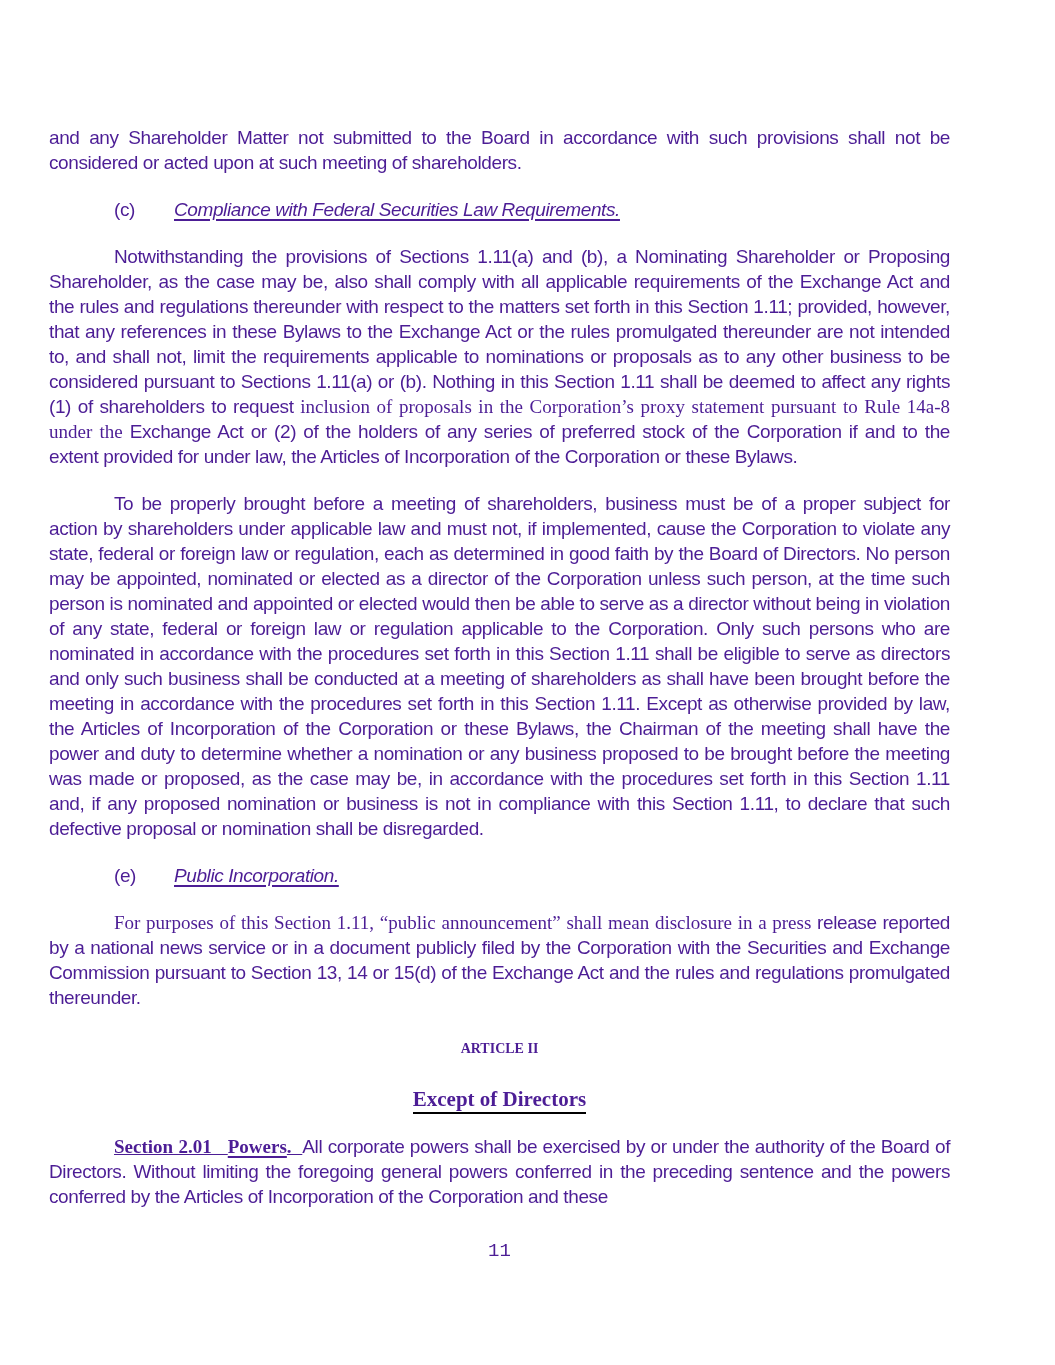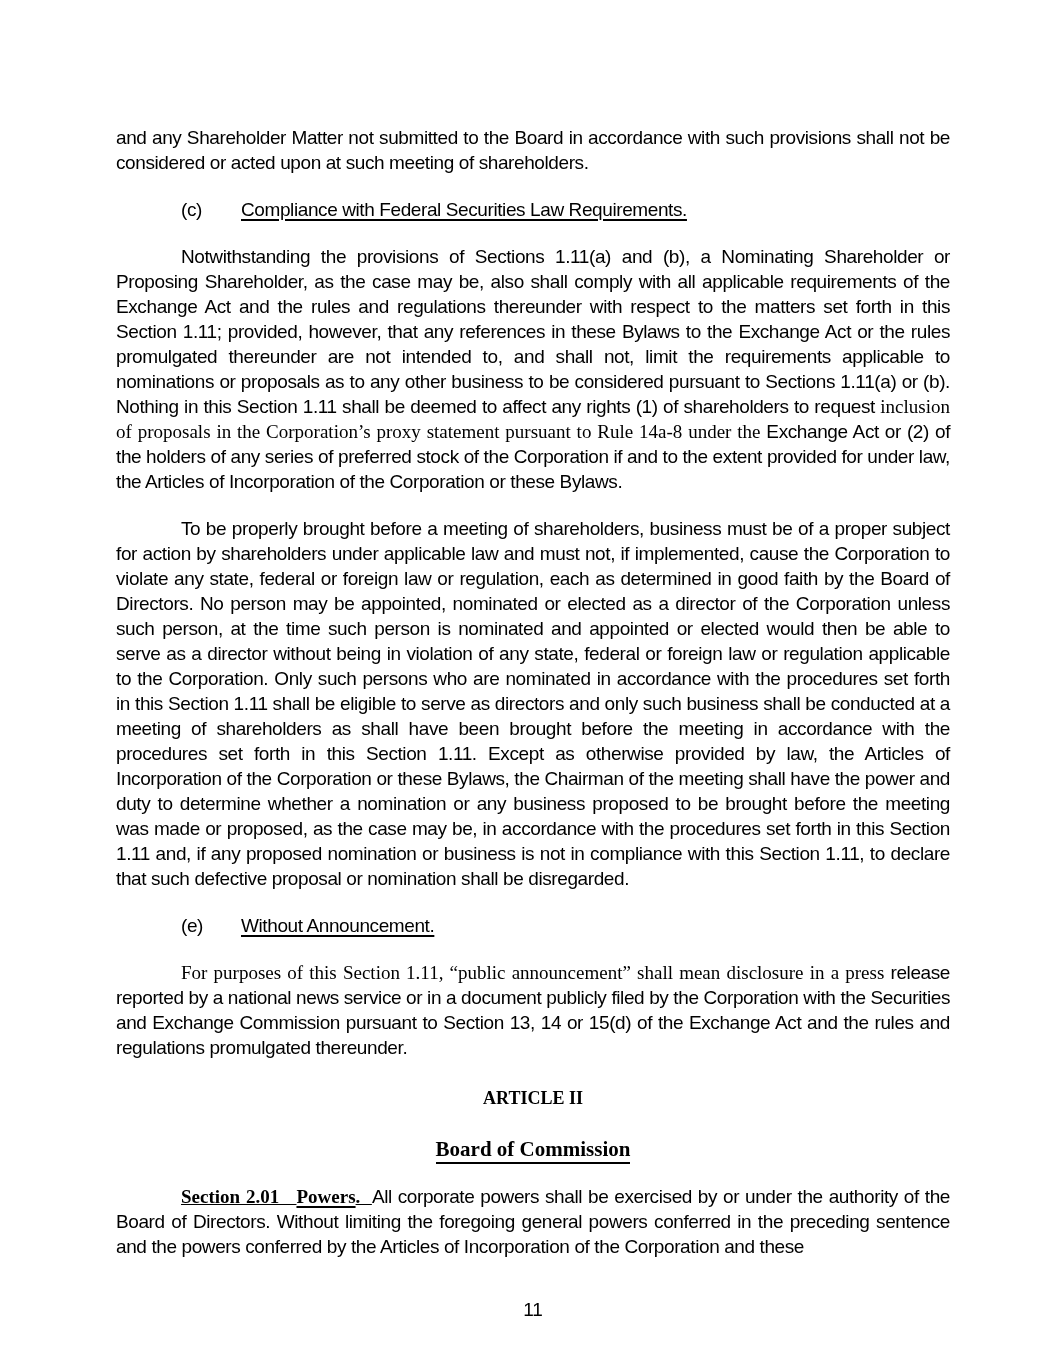--- a/index.html
+++ b/index.html
@@ -6,22 +6,22 @@
     margin: 0;
     padding: 0;
     background: #ffffff;
   }
   .page {
     position: relative;
     width: 1055px;
     height: 1365px;
     box-sizing: border-box;
     background: #ffffff;
-    color: #000000;
-    padding: 125px 105px 30px 116px;
+    color: #4c1d95;
+    padding: 125px 105px 30px 49px;
     overflow: hidden;
     font-family: "Liberation Sans", "DejaVu Sans", sans-serif;
     font-size: 19px;
     line-height: 25px;
     letter-spacing: -0.4px;
     text-align: justify;
     border-radius: 21px;
   }
   .para {
     margin: 22px 0 0 0;
@@ -38,87 +38,88 @@
     text-align: left;
   }
   .subsection-heading .label {
     display: inline-block;
     min-width: 60px;
   }
   .subsection-heading .title {
     text-decoration: underline;
     text-decoration-thickness: 1.5px;
     text-underline-offset: 3px;
+    font-style: italic;
   }
   .serif {
     font-family: "Liberation Serif", "DejaVu Serif", serif;
     letter-spacing: 0;
   }
   .bold {
     font-weight: bold;
     text-decoration: underline;
   }
   .underline {
     text-decoration: underline;
     text-decoration-thickness: 1.5px;
     text-underline-offset: 3px;
     margin-top: 24px;
   }
   .article-heading {
     margin-top: 26px;
     text-align: center;
     font-family: "Liberation Serif", "DejaVu Serif", serif;
     font-weight: bold;
-    font-size: 18px;
+    font-size: 14px;
     letter-spacing: 0;
   }
   .article-subtitle {
     margin-top: 26px;
     text-align: center;
     font-family: "Liberation Serif", "DejaVu Serif", serif;
     font-weight: bold;
     font-size: 21px;
     letter-spacing: 0;
   }
   .article-subtitle .underlined {
     border-bottom: 2px solid #000;
     padding-bottom: 1px;
   }
   .page-number {
-    margin-top: 38px;
+    margin-top: 30px;
     text-align: center;
-    font-family: Liberation Sans, sans-serif;
+    font-family: Liberation Mono, monospace;
     letter-spacing: 0;
   }
 </style>
 </head>
 <body>
 
 <div class="page">
 
   <p class="para"><span>and any Shareholder Matter not submitted to the Board in accordance with such provisions shall not be considered or acted upon at such meeting of shareholders.</span></p>
 
   <div class="subsection-heading">
     <span class="label">(c)</span><span class="title">Compliance with Federal Securities Law Requirements.</span>
   </div>
 
   <p class="para indent"><span>Notwithstanding the provisions of Sections 1.11(a) and (b), a Nominating Shareholder or Proposing Shareholder, as the case may be, also shall comply with all applicable requirements of the Exchange Act and the rules and regulations thereunder with respect to the matters set forth in this Section 1.11; provided, however, that any references in these Bylaws to the Exchange Act or the rules promulgated thereunder are not intended to, and shall not, limit the requirements applicable to nominations or proposals as to any other business to be considered pursuant to Sections 1.11(a) or (b). Nothing in this Section 1.11 shall be deemed to affect any rights (1) of shareholders to request </span><span class="serif">inclusion of proposals in the Corporation’s proxy statement pursuant to Rule 14a-8 under the </span><span>Exchange Act or (2) of the holders of any series of preferred stock of the Corporation if and to the extent provided for under law, the Articles of Incorporation of the Corporation or these Bylaws.</span></p>
 
 
   <p class="para indent"><span>To be properly brought before a meeting of shareholders, business must be of a proper subject for action by shareholders under applicable law and must not, if implemented, cause the Corporation to violate any state, federal or foreign law or regulation, each as determined in good faith by the Board of Directors. No person may be appointed, nominated or elected as a director of the Corporation unless such person, at the time such person is nominated and appointed or elected would then be able to serve as a director without being in violation of any state, federal or foreign law or regulation applicable to the Corporation. Only such persons who are nominated in accordance with the procedures set forth in this Section 1.11 shall be eligible to serve as directors and only such business shall be conducted at a meeting of shareholders as shall have been brought before the meeting in accordance with the procedures set forth in this Section 1.11. Except as otherwise provided by law, the Articles of Incorporation of the Corporation or these Bylaws, the Chairman of the meeting shall have the power and duty to determine whether a nomination or any business proposed to be brought before the meeting was made or proposed, as the case may be, in accordance with the procedures set forth in this Section 1.11 and, if any proposed nomination or business is not in compliance with this Section 1.11, to declare that such defective proposal or nomination shall be disregarded.</span></p>
 
   <div class="subsection-heading">
-    <span class="label">(e)</span><span class="title">Without Announcement.</span>
+    <span class="label">(e)</span><span class="title">Public Incorporation.</span>
   </div>
 
   <p class="para indent"><span class="serif">For purposes of this Section 1.11, “public announcement” shall mean disclosure in a press </span><span>release reported by a national news service or in a document publicly filed by the Corporation with the Securities and Exchange Commission pursuant to Section 13, 14 or 15(d) of the Exchange Act and the rules and regulations promulgated thereunder.</span></p>
 
   <div class="article-heading">ARTICLE II</div>
 
   <div class="article-subtitle">
-    <span class="underlined">Board of Commission</span>
+    <span class="underlined">Except of Directors</span>
   </div>
 
   <p class="para indent"><span class="serif bold">Section 2.01&nbsp;&nbsp;&nbsp;</span><span class="serif bold underline">Powers</span><span class="serif bold">.&nbsp; </span><span>All corporate powers shall be exercised by or under the authority of the Board of Directors. Without limiting the foregoing general powers conferred in the preceding sentence and the powers conferred by the Articles of Incorporation of the Corporation and these</span></p>
 
   <div class="page-number">11</div>
 
 </div>
 
 </body></html>

